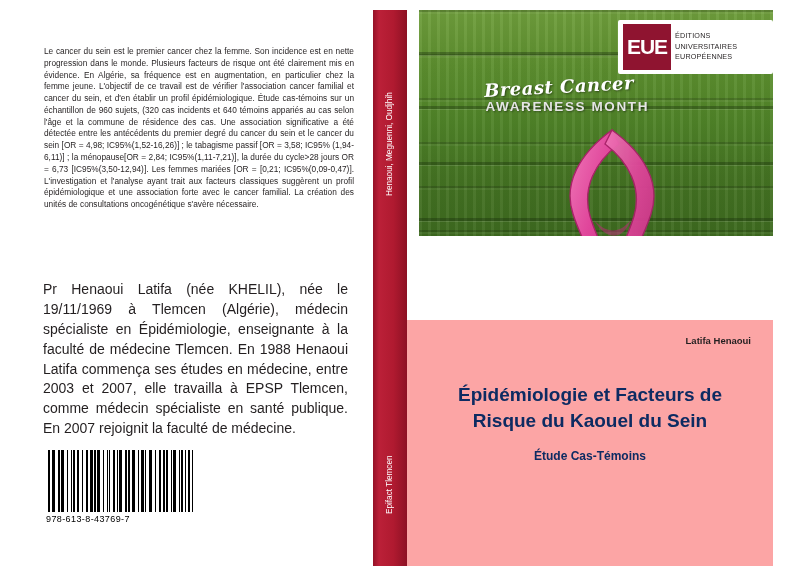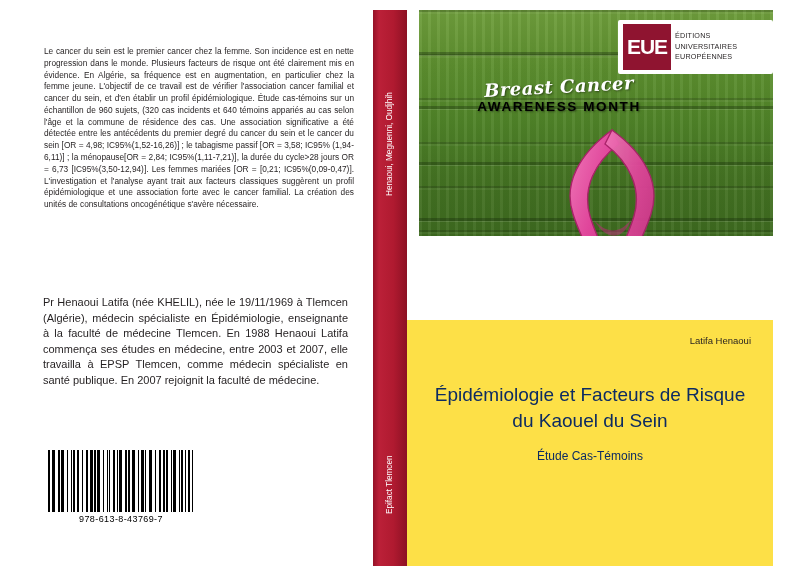--- a/index.html
+++ b/index.html
@@ -36,23 +36,23 @@
     top: 36px;
     width: 310px;
     font-size: 8.3px;
     line-height: 1.42;
     text-align: justify;
     color: #231f20;
   }
   .bio {
     position: absolute;
     left: 15px;
-    top: 285px;
+    top: 270px;
     width: 305px;
-    font-size: 11px;
+    font-size: 14px;
     line-height: 1.42;
     text-align: justify;
     color: #231f20;
   }
   .barcode-box {
     position: absolute;
     left: 18px;
     top: 440px;
     width: 150px;
     height: 80px;
@@ -69,21 +69,20 @@
     top: 0;
     height: 62px;
     background: #000000;
     display: block;
   }
   .isbn-text {
     position: absolute;
     left: 0;
     top: 64px;
     width: 150px;
-    text-align: center;
     font-size: 9px;
     letter-spacing: 0.4px;
     color: #000;
     font-family: "Liberation Sans", sans-serif;
   }
 
   
   .spine {
     position: absolute;
     left: 373px;
@@ -203,42 +202,44 @@
     color: #ffffff;
     text-shadow: 1px 1px 2px rgba(0,0,0,0.45);
     letter-spacing: 0.5px;
     transform: rotate(-3deg);
   }
   .awareness .am {
     margin-top: 2px;
     font-size: 13.5px;
     font-weight: bold;
     letter-spacing: 1.6px;
-    color: #000000;
+    color: #e5e5e5;
     text-shadow: 1px 1px 2px rgba(0,0,0,0.4);
+    text-align: right;
   }
   
   .ribbon {
     position: absolute;
     left: 118px;
     top: 112px;
     width: 150px;
     height: 190px;
   }
   .ribbon svg { display: block; }
 
   .front-text {
     position: absolute;
     left: 0;
     top: 310px;
     width: 366px;
     height: 246px;
-    background: #fde047;
+    background: #fca5a5;
     box-sizing: border-box;
     padding: 14px 22px 0 22px;
+    font-weight: bold;
   }
   .authors {
     text-align: right;
     font-size: 9.5px;
     line-height: 1.5;
     color: #231f20;
   }
   .title {
     margin-top: 34px;
     text-align: center;

